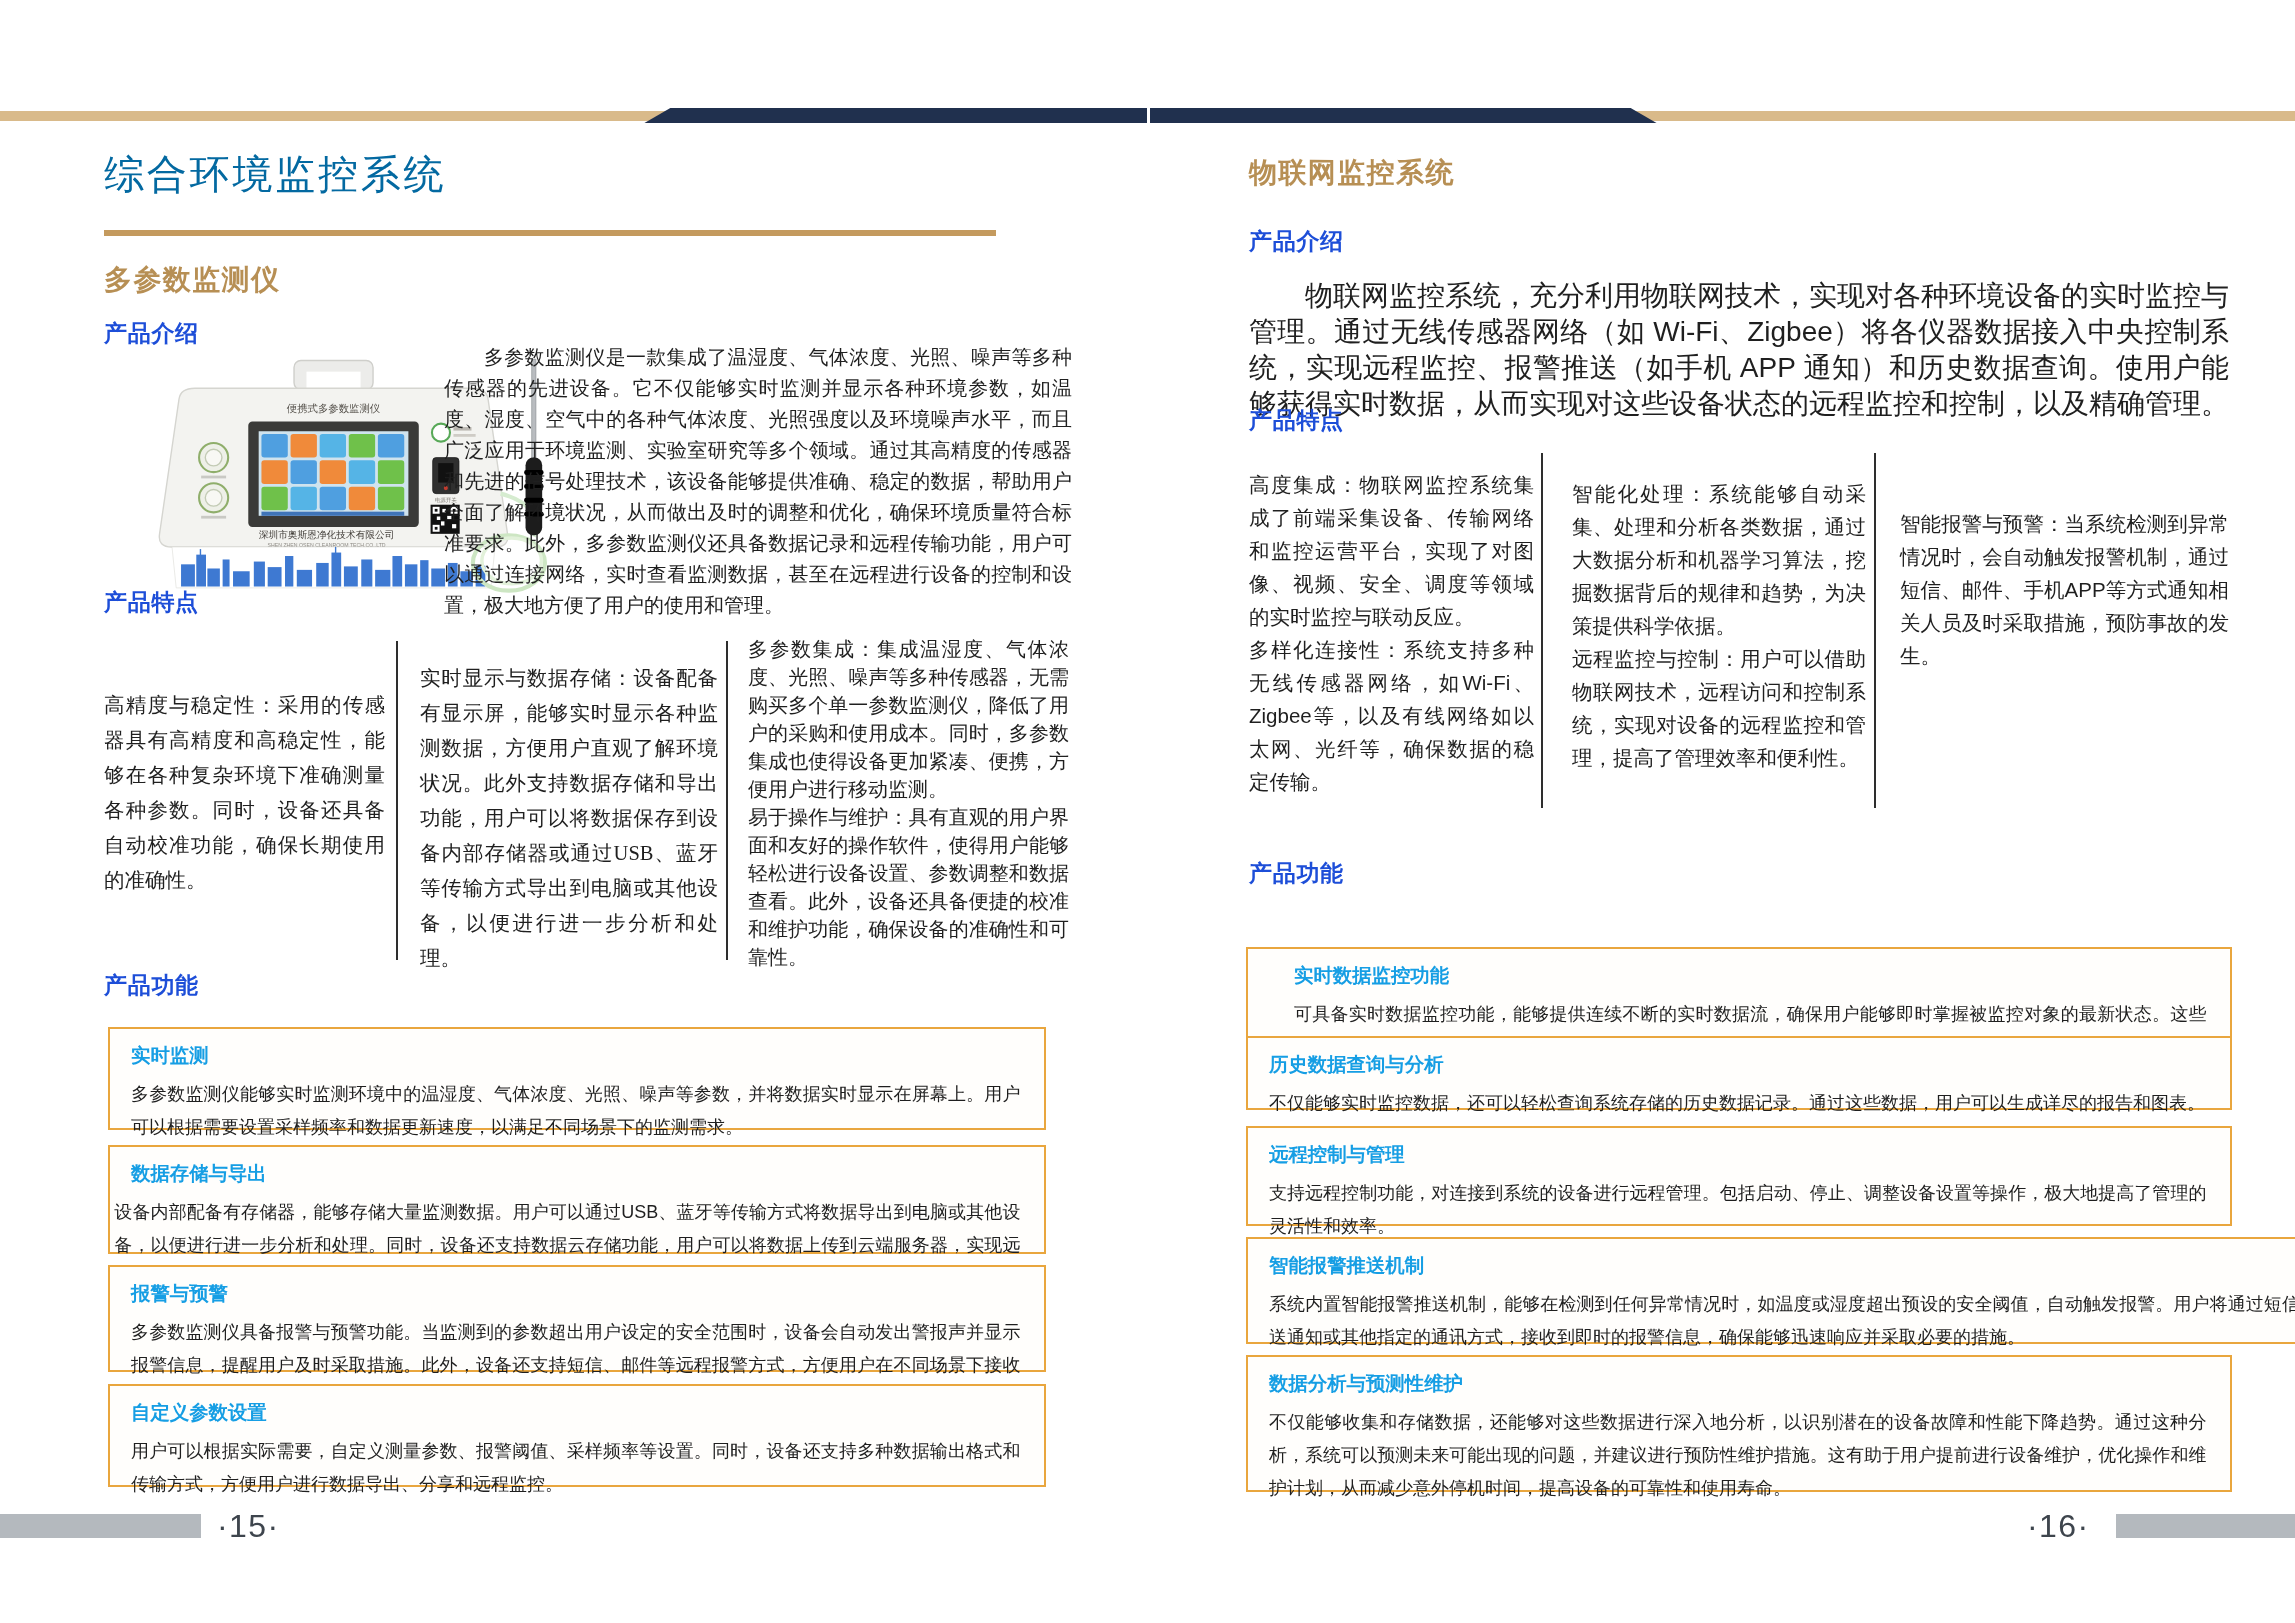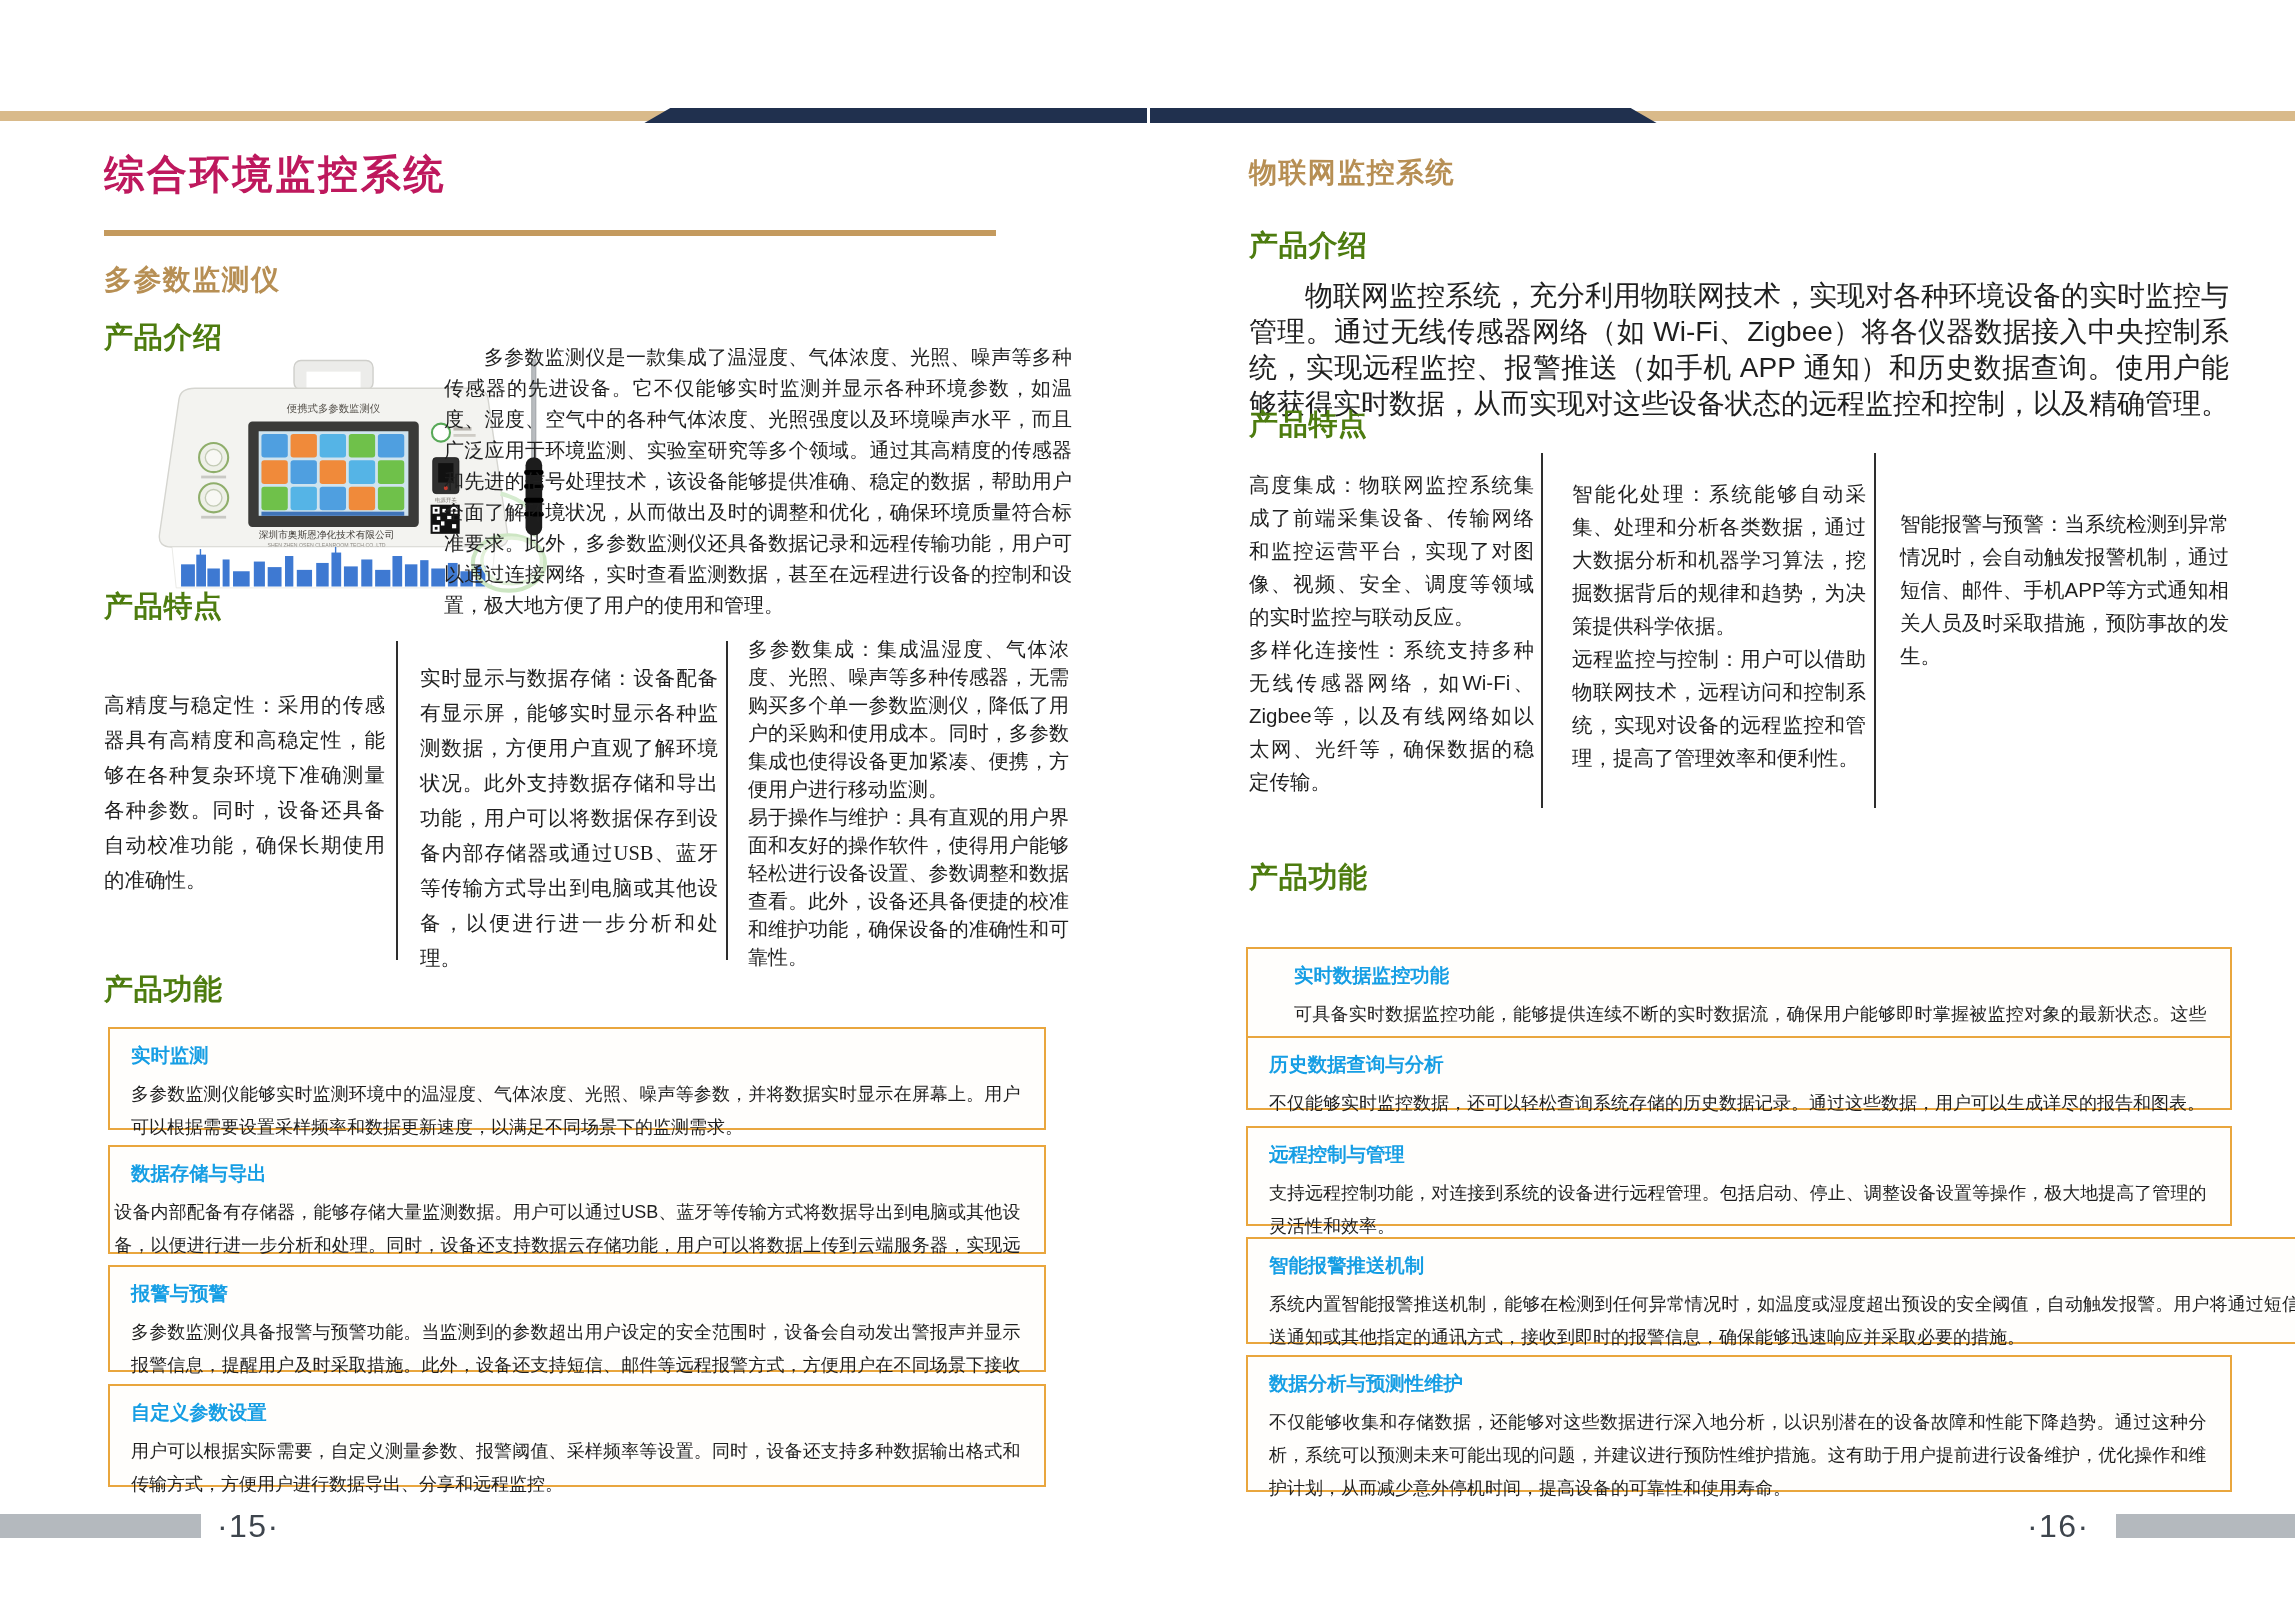--- a/index.html
+++ b/index.html
@@ -7,24 +7,24 @@
     width:2295px;height:1624px;position:relative;background:#ffffff;
     font-family:"Liberation Sans","DejaVu Sans",sans-serif;color:#1f1f1f;overflow:hidden;
   }
   .abs{position:absolute;}
   
   .topstripe{top:111px;left:0;width:2295px;height:9.7px;background:#d9ba8a;}
   .navyband{top:108px;left:644px;width:1013px;height:15.3px;background:#20304e;
             clip-path:polygon(2.6% 0,97.4% 0,100% 100%,0 100%);}
   .gutterline{top:108px;left:1147px;width:2.8px;height:15.3px;background:#ffffff;}
   
-  .lp-title{left:104px;top:147px;font-size:40px;font-weight:bold;color:#be185d;letter-spacing:2.8px;}
+  .lp-title{left:104px;top:147px;font-size:40px;font-weight:normal;color:#0369a1;letter-spacing:2.8px;}
   .gold-rule{left:104px;top:230px;width:892px;height:5.6px;background:#c49a5e;}
   .product-title{font-weight:bold;color:#b78f54;letter-spacing:1.4px;font-size:28px;}
-  .sec-h{font-size:29px;font-weight:bold;color:#4d7c0f;letter-spacing:0.7px;}
+  .sec-h{font-size:23px;font-weight:bold;color:#1d4ed8;letter-spacing:0.7px;}
   
   .par{margin:0;text-align:justify;}
   .indent{text-indent:2em;}
   .lp-intro{font-size:20px;line-height:31px;}
   .rp-intro{font-size:28px;line-height:36px;}
   .col-par{font-size:20.5px;line-height:35px;}
   .col-par-dense{font-size:20px;line-height:28px;}
   .rcol-par{font-size:20.5px;line-height:33px;}
   .divider-v{width:2.1px;background:#2e2e2e;}
   

